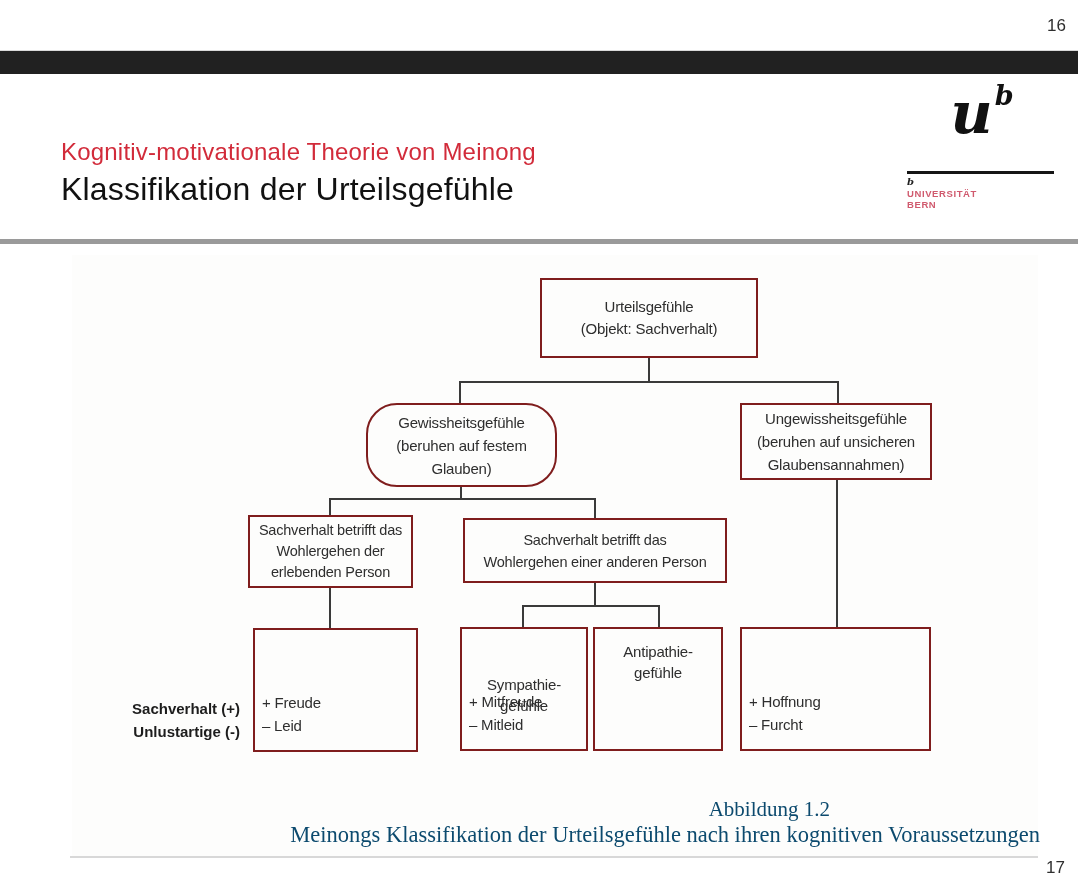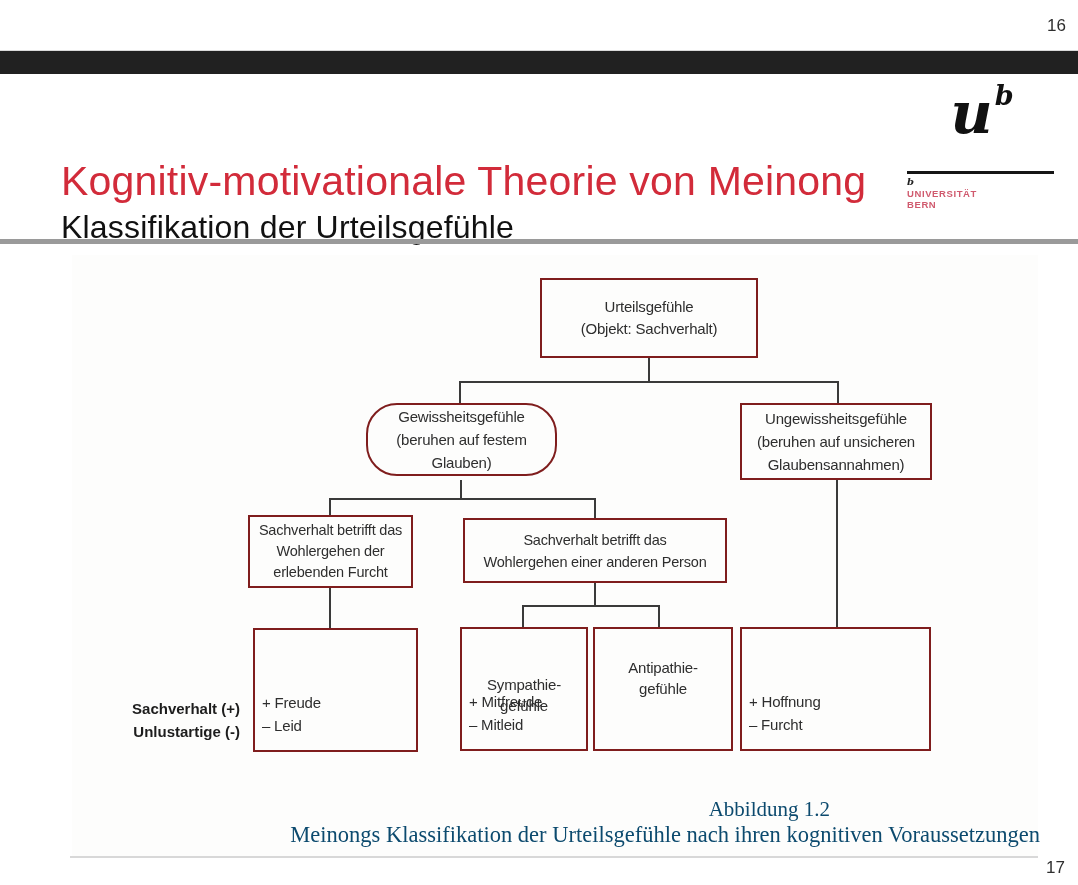--- a/index.html
+++ b/index.html
@@ -5,21 +5,21 @@
   html,body{margin:0;padding:0;background:#ffffff;}
   .slide{position:relative;width:1078px;height:885px;background:#ffffff;overflow:hidden;
          font-family:"Liberation Sans",sans-serif;}
 
   
   .page-num{position:absolute;font-size:17px;color:#2e2e2e;}
   .page-num.top{top:16px;right:12px;}
   .page-num.bottom{top:858px;right:13px;}
   .top-bar{position:absolute;left:0;top:50px;width:1078px;height:23px;background:#212121;border-top:1px solid #d9d9d9;}
   .hdr{position:absolute;left:61px;top:140px;line-height:1.0;}
-  .hdr .title{font-size:41px;color:#d22b3a;font-weight:400;letter-spacing:0.2px;margin-top:21px;}
+  .hdr .title{font-size:24px;color:#d22b3a;font-weight:400;letter-spacing:0.2px;}
   .hdr .subtitle{font-size:32px;color:#111111;margin-top:9px;letter-spacing:0.2px;}
   .divider{position:absolute;left:0;top:239px;width:1078px;height:5px;background:#9a9a9a;}
 
   
   .logo{position:absolute;left:906px;top:84px;width:150px;}
   .logo-mark{font-family:"DejaVu Serif",serif;color:#111;line-height:1;text-align:center;}
   .logo-mark .u{font-size:58px;font-style:italic;font-weight:700;}
   .logo-mark .sup{font-size:27px;font-style:italic;font-weight:700;position:relative;top:-28px;left:2px;}
   .logo-rule{position:absolute;left:1px;top:87px;width:147px;height:3px;background:#151515;}
   .logo-small-b{position:absolute;left:1px;top:92px;font-family:"DejaVu Serif",serif;font-style:italic;font-weight:700;font-size:10px;color:#222;}
@@ -28,27 +28,27 @@
 
   
   .scan{position:absolute;left:72px;top:255px;width:966px;height:602px;background:#fdfdfc;}
 
   
   .node{position:absolute;border:2px solid #7f1d1d;background:#fdfdfc;box-sizing:border-box;
         display:flex;flex-direction:column;justify-content:center;align-items:center;
         color:#2e2e2e;font-size:15px;line-height:22px;text-align:center;letter-spacing:-0.2px;}
   .node .nl{white-space:nowrap;}
   #n-root{left:540px;top:278px;width:218px;height:80px;}
-  #n-gew{left:366px;top:403px;width:191px;height:73px;line-height:23px;border-radius:31px;}
+  #n-gew{left:366px;top:403px;width:191px;height:84px;line-height:23px;border-radius:31px;}
   #n-ung{left:740px;top:403px;width:192px;height:77px;line-height:23px;}
   #n-self{left:248px;top:515px;width:165px;height:73px;font-size:14.5px;line-height:21px;}
   #n-other{left:463px;top:518px;width:264px;height:65px;font-size:14.5px;line-height:22px;}
   #n-freude{left:253px;top:628px;width:165px;height:124px;}
   #n-sym{left:460px;top:627px;width:128px;height:124px;justify-content:center;padding-top:12px;line-height:21px;}
-  #n-ant{left:593px;top:627px;width:140px;height:124px;justify-content:flex-start;padding-top:28px;line-height:21px;}
+  #n-ant{left:593px;top:627px;width:130px;height:124px;justify-content:flex-start;padding-top:12px;line-height:21px;}
   #n-hoff{left:740px;top:627px;width:191px;height:124px;}
 
   .pm{position:absolute;left:7px;bottom:13px;text-align:left;font-size:15px;line-height:23px;color:#2e2e2e;white-space:nowrap;}
 
   
   .cx{position:absolute;background:#3a3a3a;}
   #c-root-v{left:648px;top:357px;width:2px;height:25px;}
   #c-h1{left:459px;top:381px;width:380px;height:2px;}
   #c-gew-t{left:459px;top:381px;width:2px;height:22px;}
   #c-ung-t{left:837px;top:381px;width:2px;height:22px;}
@@ -127,21 +127,21 @@
 
   <div class="node" id="n-ung">
     <div class="nl">Ungewissheitsgefühle</div>
     <div class="nl">(beruhen auf unsicheren</div>
     <div class="nl">Glaubensannahmen)</div>
   </div>
 
   <div class="node" id="n-self">
     <div class="nl">Sachverhalt betrifft das</div>
     <div class="nl">Wohlergehen der</div>
-    <div class="nl">erlebenden Furcht</div>
+    <div class="nl">erlebenden Person</div>
   </div>
 
   <div class="node" id="n-other">
     <div class="nl">Sachverhalt betrifft das</div>
     <div class="nl">Wohlergehen einer anderen Person</div>
   </div>
 
   <div class="node" id="n-freude">
     <div class="pm">
       <div>+ Freude</div>

